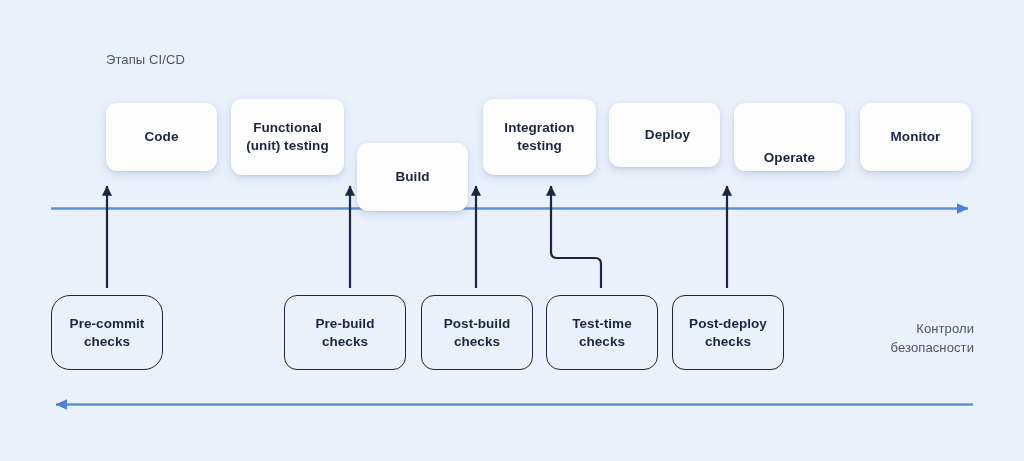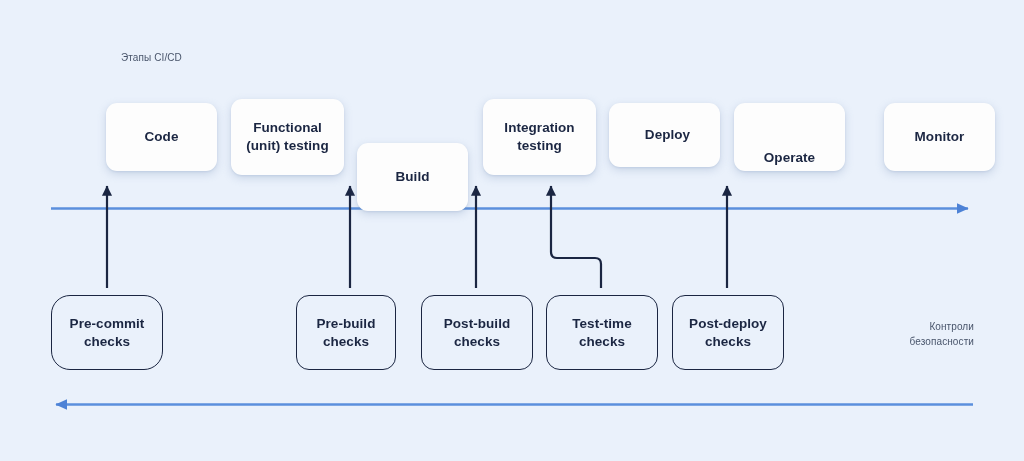--- a/index.html
+++ b/index.html
@@ -19,25 +19,24 @@
     left: 0;
     top: 0;
     width: 1024px;
     height: 461px;
   }
 
   
   .caption {
     position: absolute;
     color: #49556b;
-    font-size: 10px;
+    font-size: 13px;
     font-weight: 400;
     letter-spacing: 0.1px;
     white-space: pre;
-    margin-left: 15px;
   }
   #stages-caption {
     left: 106px;
     top: 52px;
   }
   #controls-caption {
     right: 50px;
     top: 320px;
     text-align: right;
     line-height: 1.45;
@@ -143,30 +142,30 @@
 </div>
 
 <div class="stage-card" style="left:609px; top:103px; width:111px; height:64px;padding-left:12px;">
   <span>Deploy</span>
 </div>
 
 <div class="stage-card" style="left:734px; top:103px; width:111px; height:68px;align-items:flex-end;">
   <span>Operate</span>
 </div>
 
-<div class="stage-card" style="left:860px; top:103px; width:111px; height:68px;margin-left:24px;">
+<div class="stage-card" style="left:860px; top:103px; width:111px; height:68px;">
   <span>Monitor</span>
 </div>
 
 <div class="control-card" style="left:51px; top:295px; width:112px; height:75px;border-radius:19px;">
   <span>Pre-commit
 checks</span>
 </div>
 
-<div class="control-card" style="left:296px; top:295px; width:100px; height:75px;">
+<div class="control-card" style="left:284px; top:295px; width:122px; height:75px;">
   <span>Pre-build
 checks</span>
 </div>
 
 <div class="control-card" style="left:421px; top:295px; width:112px; height:75px;justify-content:center;">
   <span>Post-build
 checks</span>
 </div>
 
 <div class="control-card" style="left:546px; top:295px; width:112px; height:75px;border-radius:14px;">

